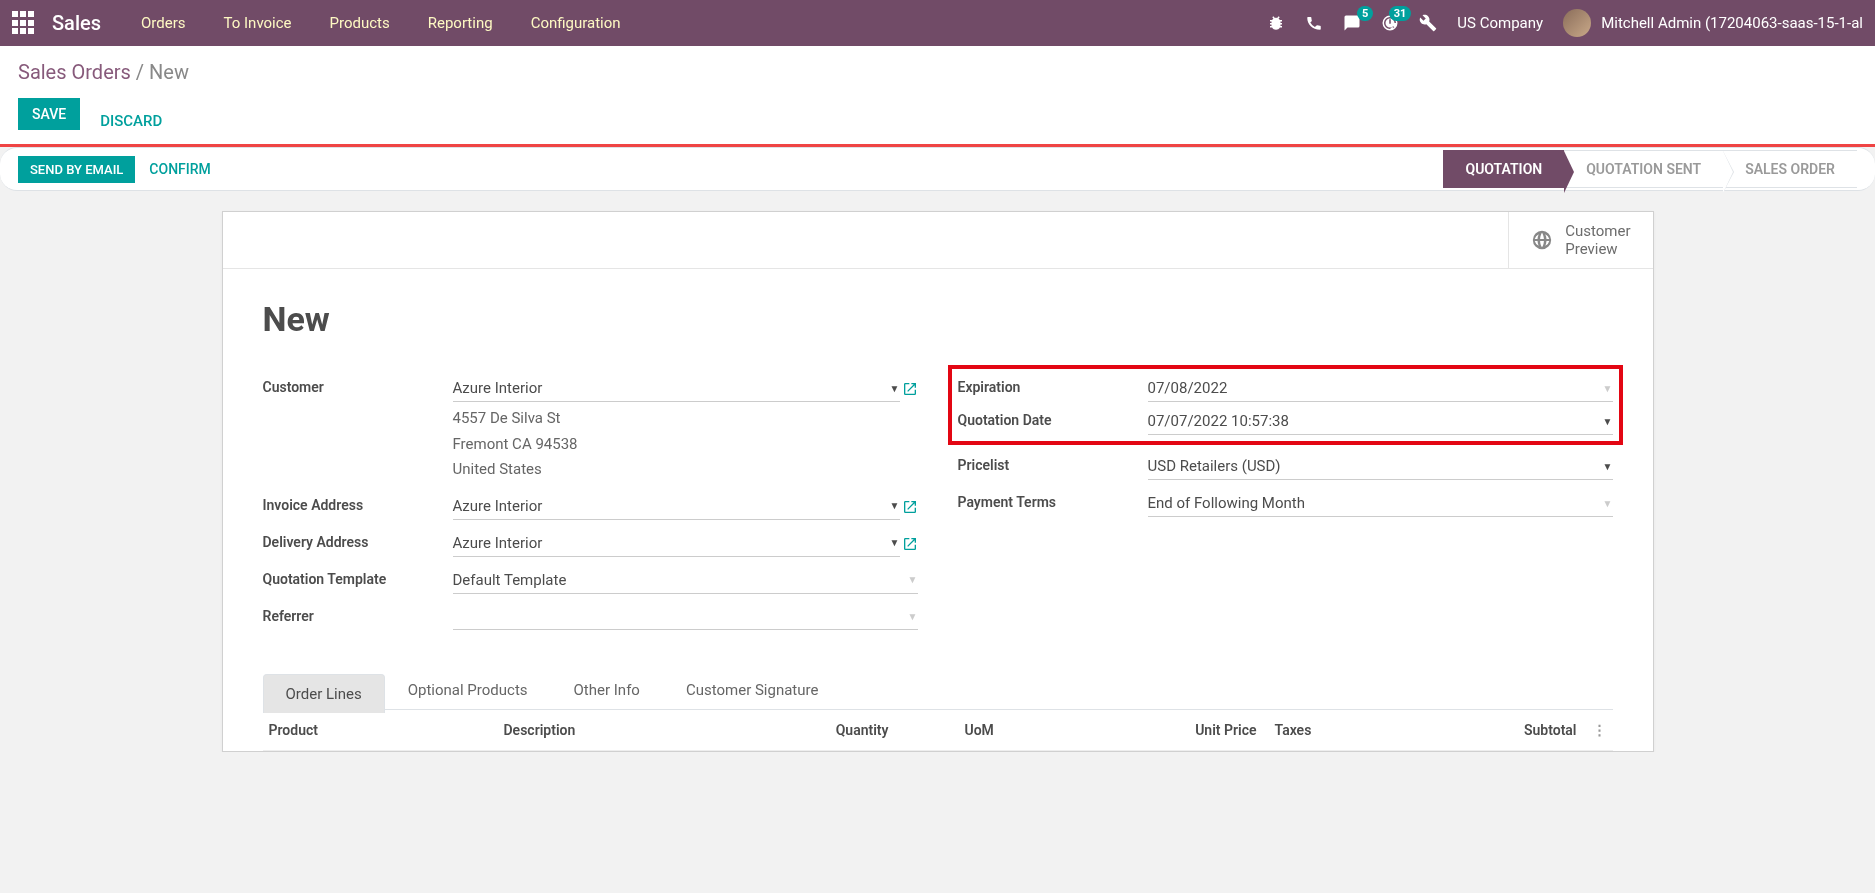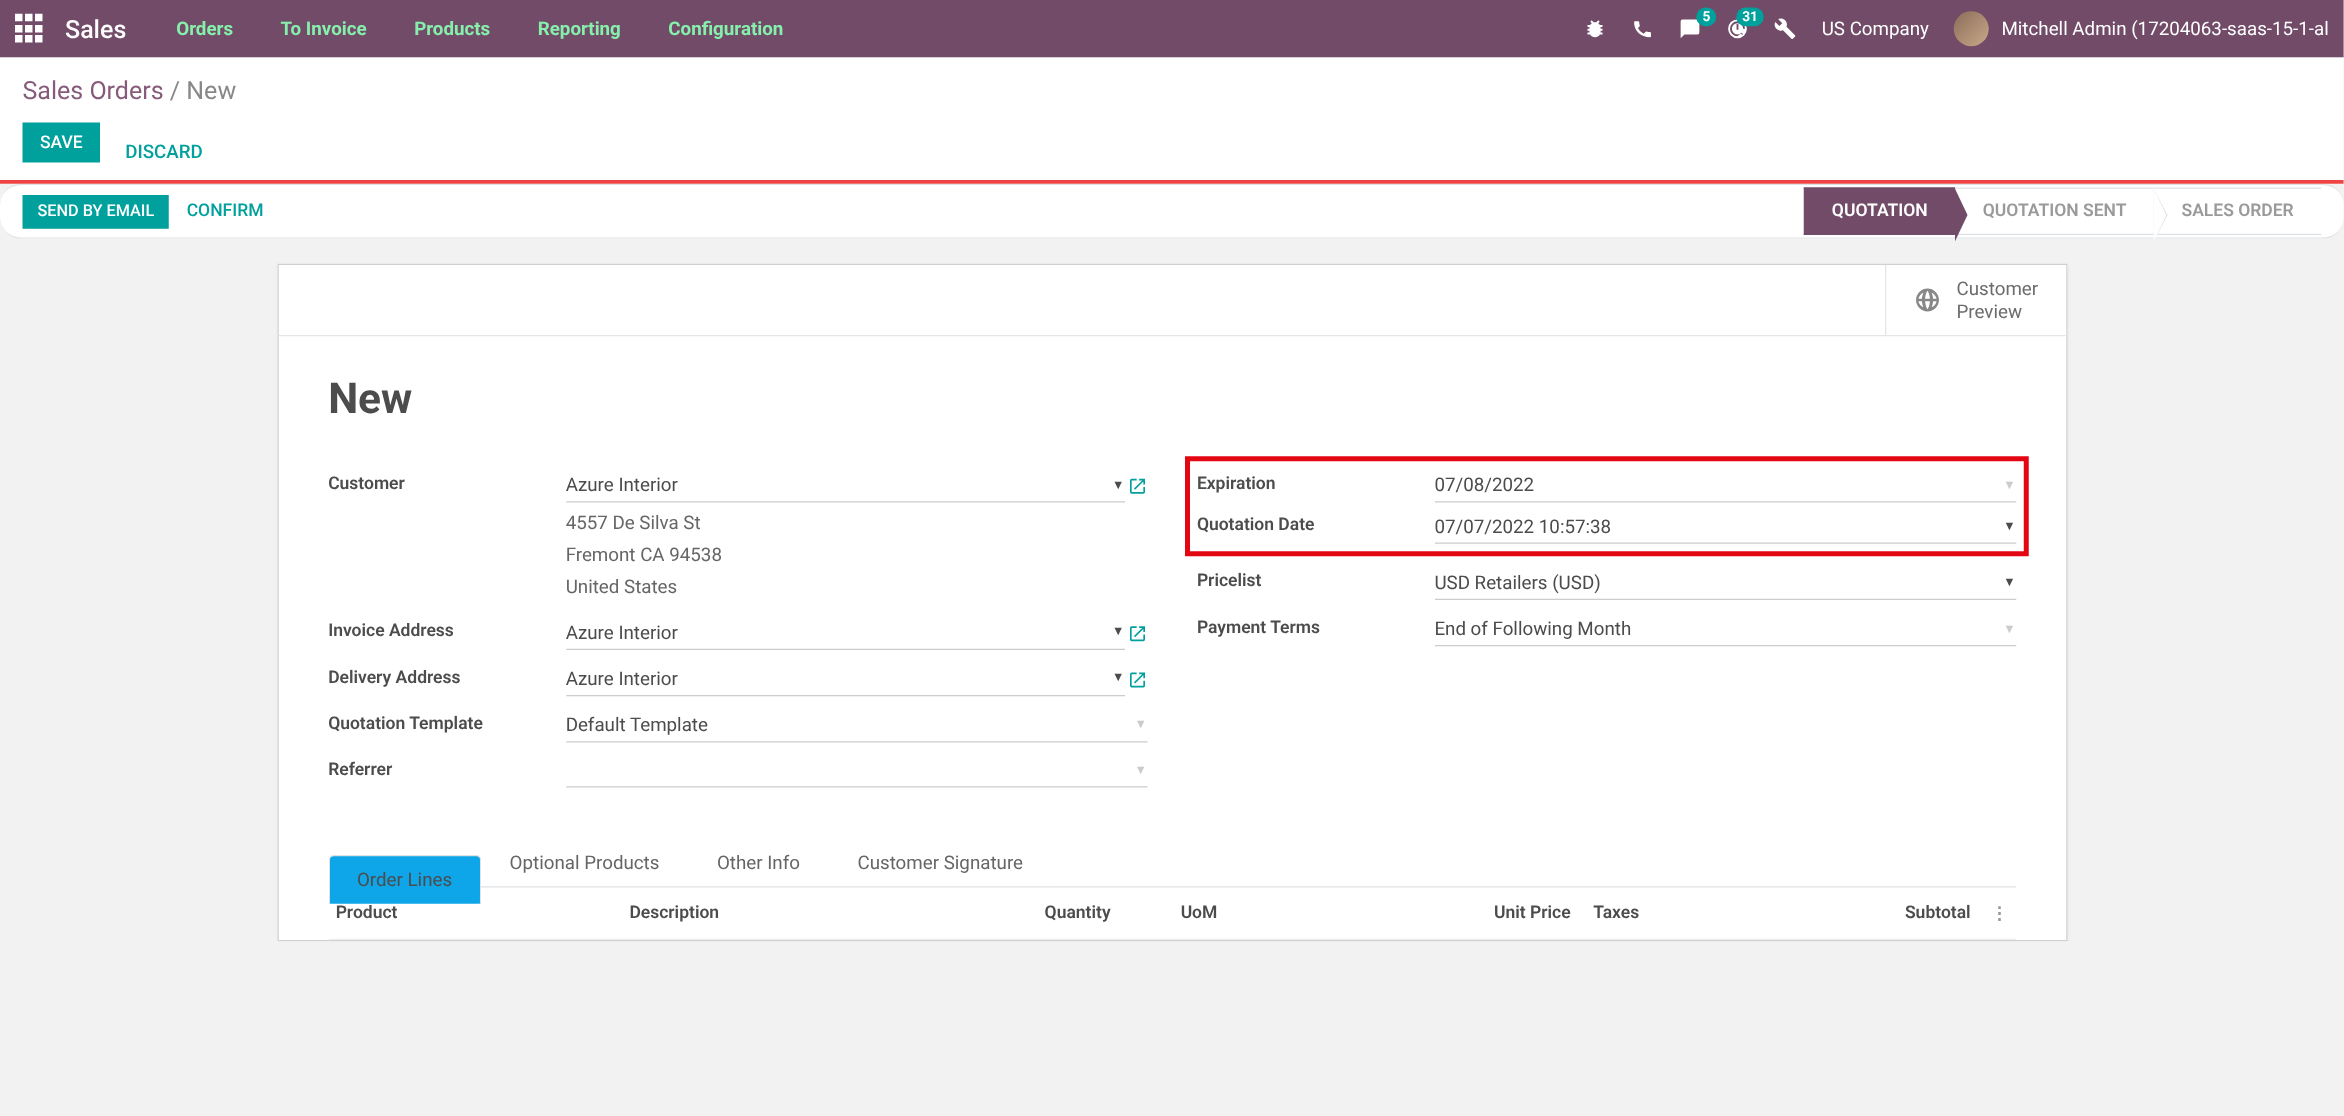--- a/index.html
+++ b/index.html
@@ -4,21 +4,21 @@
 <style>
 * { margin: 0; padding: 0; box-sizing: border-box; font-family: -apple-system, BlinkMacSystemFont, "Segoe UI", Roboto, "Helvetica Neue", Arial, sans-serif; }
 body { background: #f2f2f2; color: #4c4c4c; font-size: 14px; overflow-x: hidden; }
 
 
 .navbar { background: #714B67; color: #fff; height: 46px; display: flex; align-items: center; padding: 0 12px; }
 .navbar .apps-icon { width: 24px; height: 24px; display: flex; flex-wrap: wrap; gap: 2px; margin-right: 16px; cursor: pointer; }
 .navbar .apps-icon span { width: 6px; height: 6px; background: #fff; }
 .navbar .brand { font-size: 20px; font-weight: 500; margin-right: 40px; }
 .navbar .menu { display: flex; gap: 38px; }
-.navbar .menu a { color: #86efac; text-decoration: none; font-size: 15px; font-weight: bold; }
+.navbar .menu a { color: #fef9c3; text-decoration: none; font-size: 15px; }
 .navbar .right { margin-left: auto; display: flex; align-items: center; gap: 20px; }
 .navbar .icon { width: 18px; height: 18px; fill: #fff; position: relative; cursor: pointer; }
 .navbar .badge { position: absolute; top: -8px; right: -12px; background: #00A09D; color: #fff; font-size: 11px; padding: 1px 5px; border-radius: 10px; font-weight: bold; }
 .navbar .company { font-size: 15px; }
 .navbar .user { display: flex; align-items: center; gap: 10px; font-size: 15px; }
 .navbar .avatar { width: 28px; height: 28px; border-radius: 50%; background: linear-gradient(135deg, #8a6d5a, #c9a989); }
 
 
 .control-panel { background: #fff; padding: 14px 18px 0; border-bottom: 3px solid #ef4444; }
 .breadcrumb { font-size: 20px; color: #875A7B; margin-bottom: 14px; }
@@ -61,28 +61,28 @@
 .ext-link { width: 16px; height: 16px; fill: #00A09D; cursor: pointer; margin-top: 6px; flex-shrink: 0; }
 .addr-lines { font-size: 15px; color: #666; line-height: 1.7; margin-top: 4px; }
 
 .highlight-box { border: 4px solid #e30613; padding: 6px 6px; margin: -10px -10px 8px; }
 .highlight-box .form-row { margin-bottom: 6px; }
 .highlight-box .form-row:last-child { margin-bottom: 0; }
 
 
 .tabs { display: flex; margin-top: 30px; border-bottom: 1px solid #dee2e6; }
 .tab { padding: 10px 22px; font-size: 15px; color: #666; border: 1px solid transparent; border-bottom: none; cursor: pointer; background: #fff; border-radius: 4px 4px 0 0; }
-.tab.active { color: #4c4c4c; border-color: #dee2e6; position: relative; top: 14px; background: #0ea5e9; }
+.tab.active { color: #4c4c4c; border-color: #dee2e6; position: relative; top: 4px; background: #e5e5e5; }
 
 
 .table-head { display: flex; padding: 12px 6px; font-weight: 600; color: #4c4c4c; font-size: 14px; border-bottom: 1px solid #eee; }
 .th-product { width: 235px; }
 .th-desc { width: 275px; }
 .th-qty { width: 110px; text-align: right; }
-.th-uom { width: 130px; text-align: left; padding-left: 56px; }
+.th-uom { width: 130px; text-align: left; padding-left: 56px; margin-left: 20px; }
 .th-spacer { flex: 1; }
 .th-price { width: 110px; text-align: right; }
 .th-taxes { width: 180px; padding-left: 18px; }
 .th-subtotal { width: 140px; text-align: right; }
 .th-menu { width: 30px; text-align: right; color: #999; }
 </style>
 </head>
 <body>
 
 <div class="navbar">

